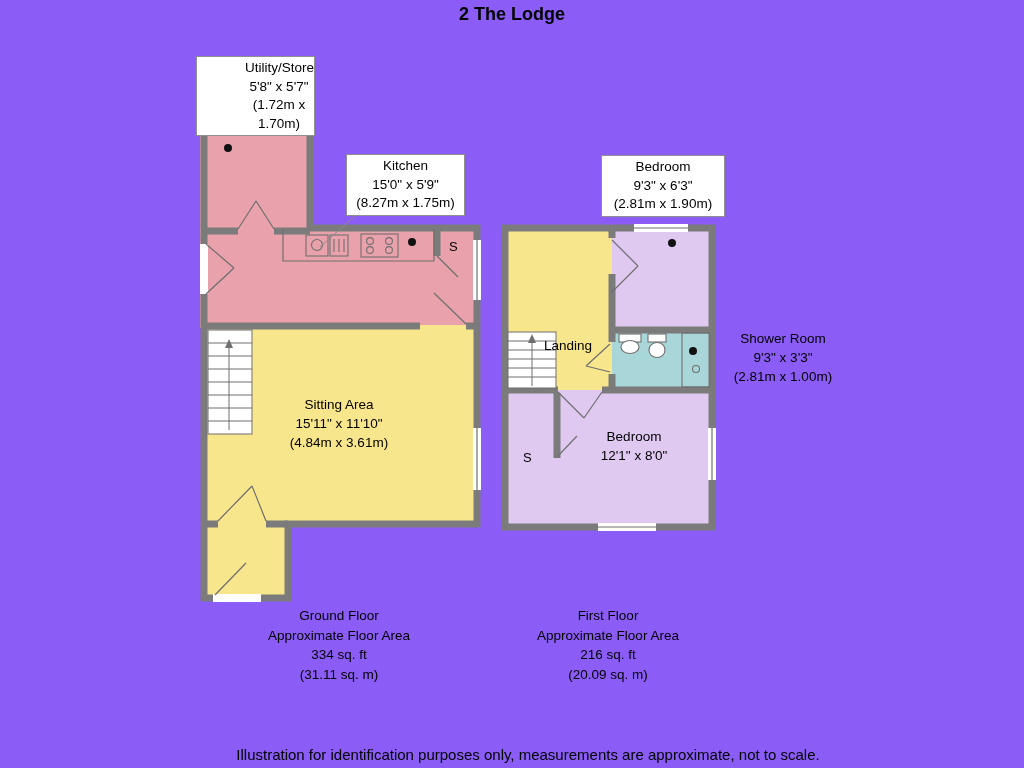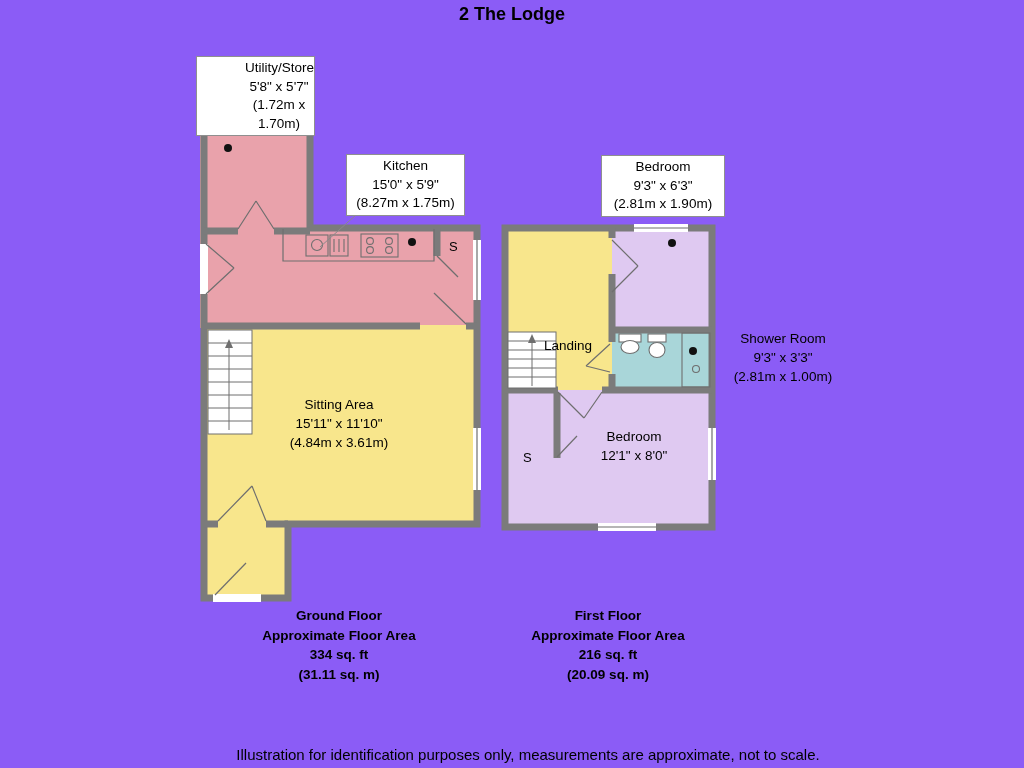--- a/index.html
+++ b/index.html
@@ -6,21 +6,21 @@
   html, body { margin: 0; padding: 0; }
   body { background: #ffffff; font-family: "Liberation Sans", "DejaVu Sans", sans-serif; color: #000; }
   .page { position: relative; width: 1024px; height: 768px; background: #8b5cf6; overflow: hidden; }
   .plan-svg { position: absolute; left: 0; top: 0; z-index: 1; }
   .title { position: absolute; left: 0; top: 4px; width: 1024px; text-align: center;
            font-size: 18px; font-weight: bold; z-index: 3; }
   .label-box { position: absolute; z-index: 2; background: #fff; border: 1px solid #8f8f8f;
                text-align: center; font-size: 13.5px; line-height: 18.5px; padding: 2px 1px; }
   .free-label { position: absolute; z-index: 2; text-align: center; font-size: 13.5px; line-height: 19px; }
   .summary { position: absolute; z-index: 2; text-align: center; font-size: 13.5px;
-             font-weight: bold; line-height: 19.5px; }
+             font-weight: normal; line-height: 19.5px; }
   .s-label { position: absolute; z-index: 2; font-size: 13px; }
   .footer { position: absolute; left: 16px; top: 746px; width: 1024px; text-align: center;
             font-size: 15px; z-index: 2; }
 </style>
 </head>
 <body>
 
 <div class="page">
 
   <div class="title">2 The Lodge</div>

